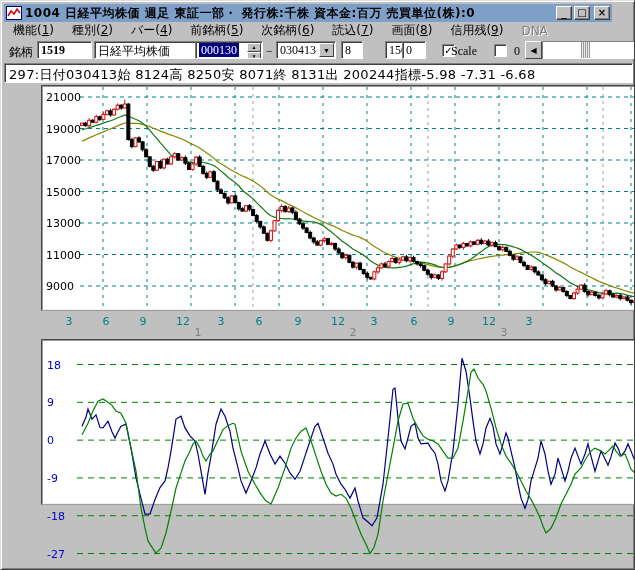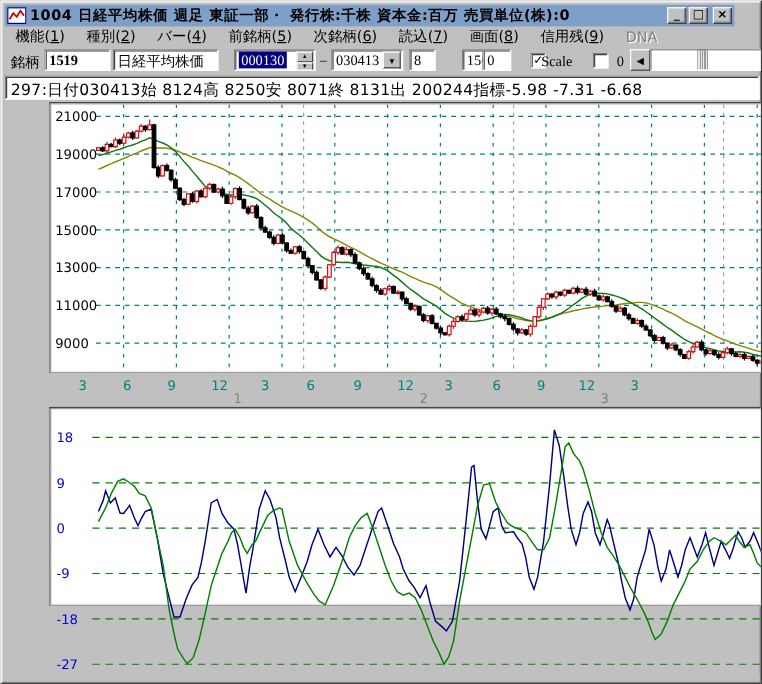--- a/index.html
+++ b/index.html
@@ -83,21 +83,21 @@
       <span class="menu-item">次銘柄(<u>6</u>)</span>
       <span class="menu-item">読込(<u>7</u>)</span>
       <span class="menu-item">画面(<u>8</u>)</span>
       <span class="menu-item">信用残(<u>9</u>)</span>
       <span class="menu-item disabled">DNA</span>
     </div>
 
   <div class="toolbar">
     <span class="tlabel" style="left:5px">銘柄</span>
     <div class="field" style="left:33px;width:55px;font-weight:bold">1519</div>
-    <div class="field" style="left:90px;width:88px">日経平均株価</div>
+    <div class="field" style="left:90px;width:118px">日経平均株価</div>
     <div class="field" style="left:191px;width:68px">
       <span class="sel">000130</span>
       <span class="spinbtns">
           <div>▲</div>
           <div>▼</div>
         </span>
     </div>
     <span class="tlabel" style="left:262px">−</span>
     <div class="field" style="left:272px;width:60px">
       <span>030413</span>

